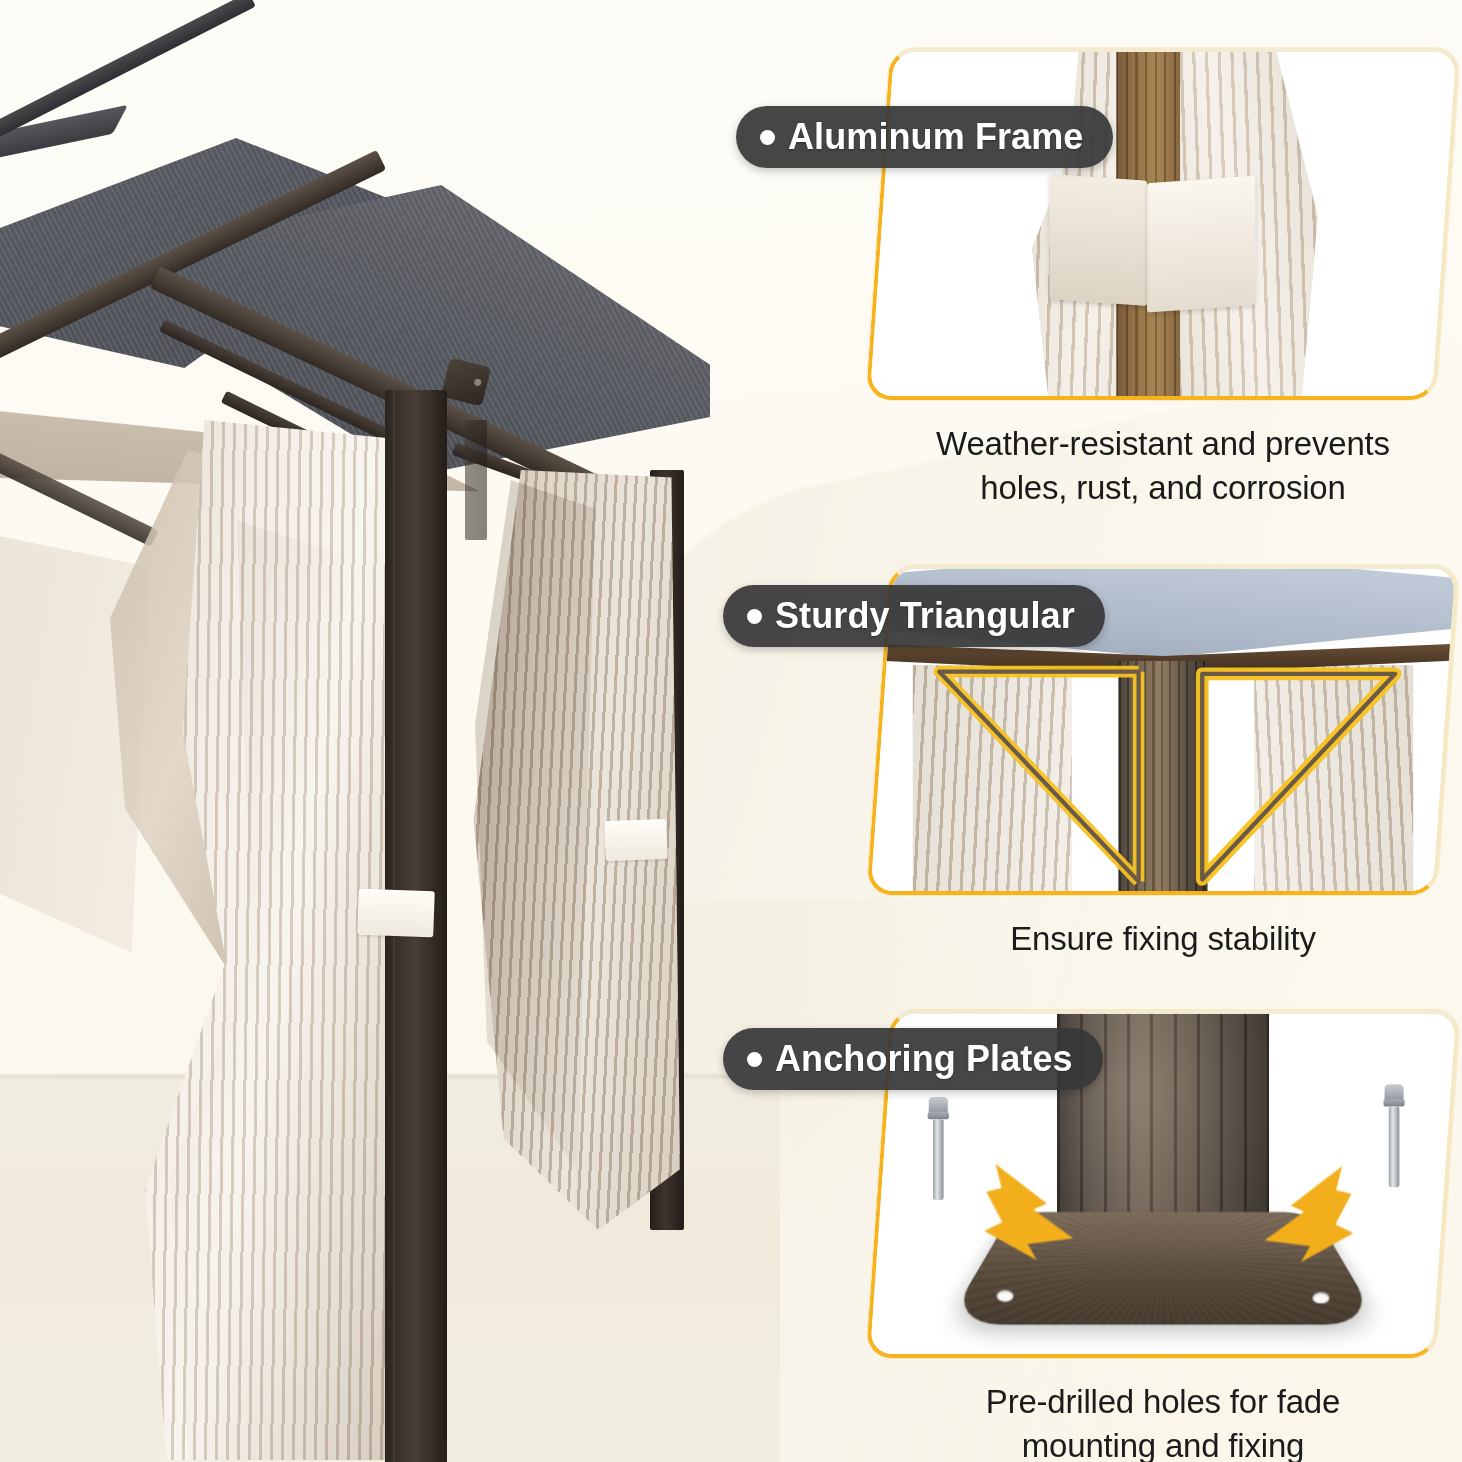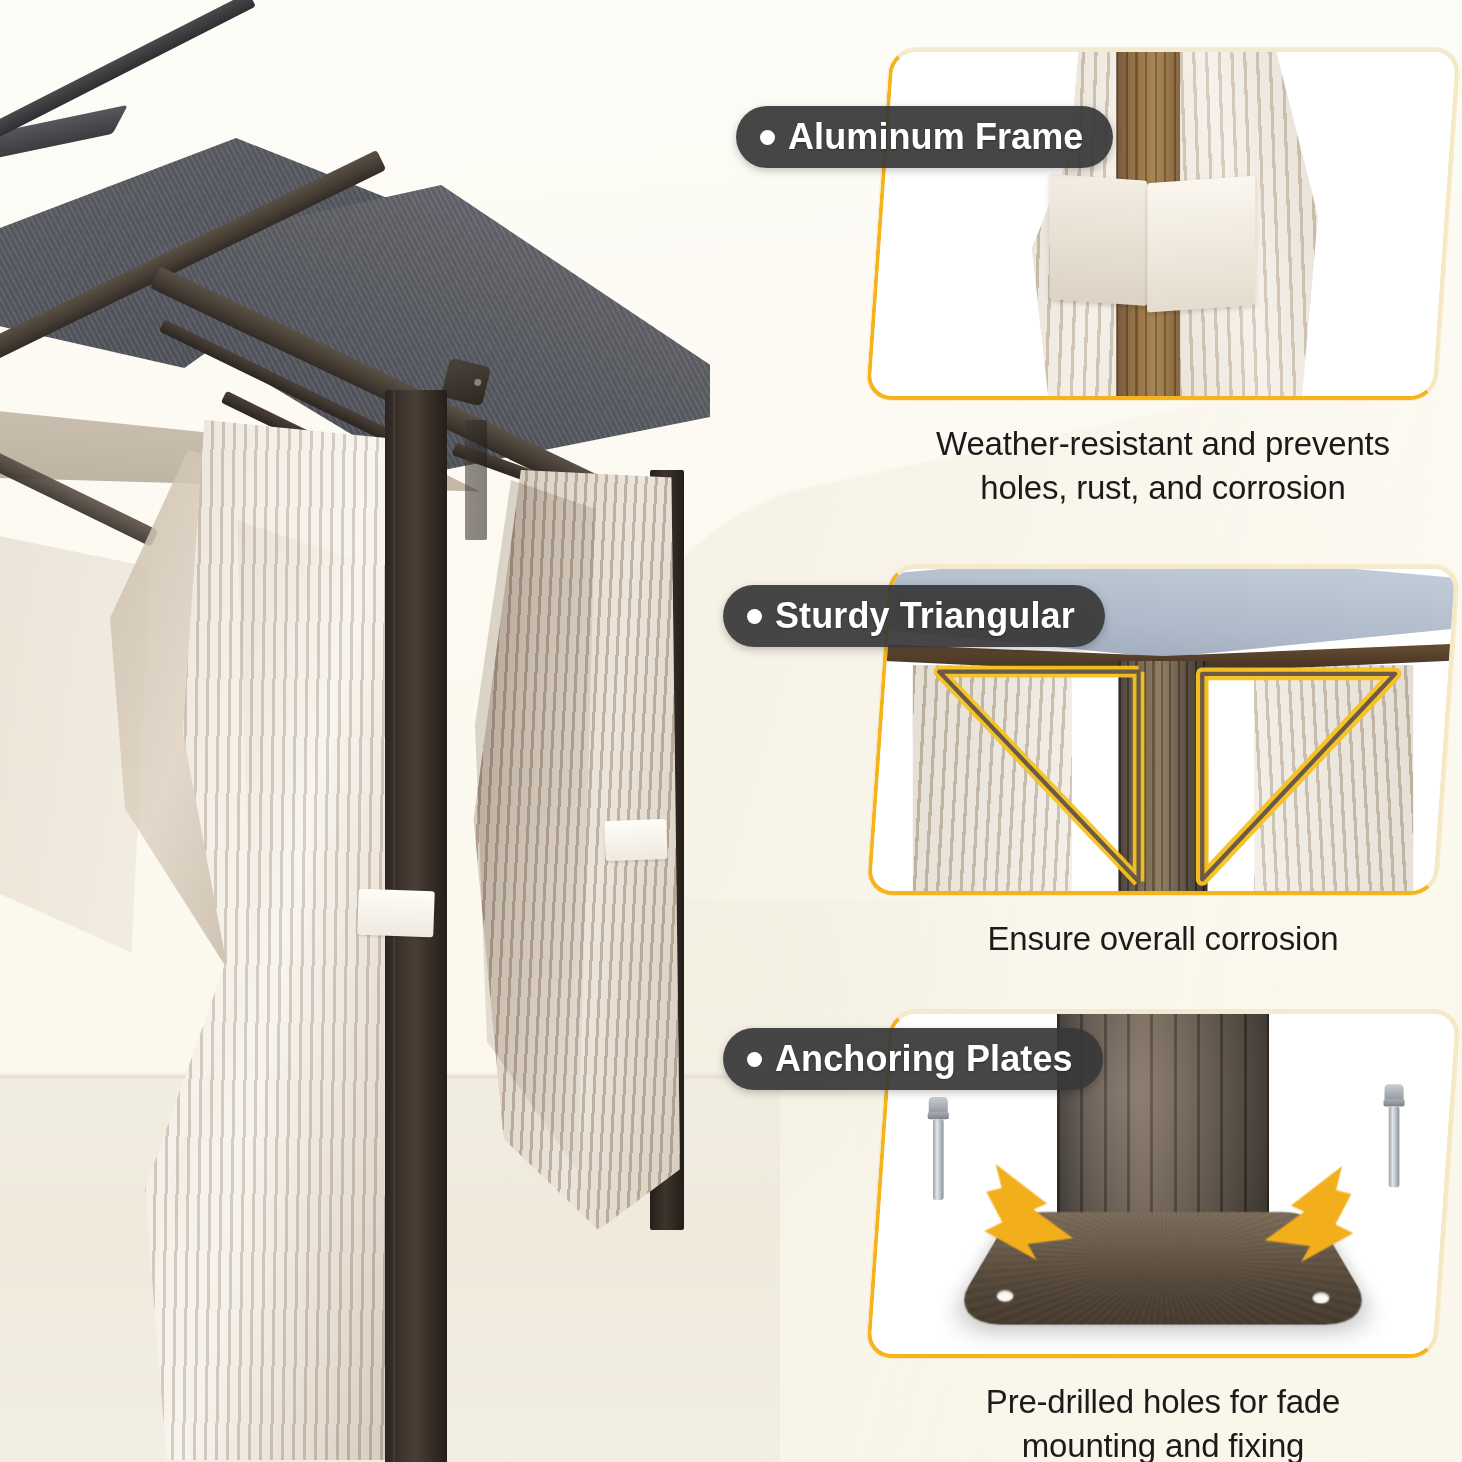--- a/index.html
+++ b/index.html
@@ -461,21 +461,21 @@
             <path d="M192 8 L10 8 L10 202 Z" fill="none" stroke="#6B5A46" stroke-width="4" stroke-linejoin="round"></path>
           </svg>
         </div>
       </div>
     </div>
     <div class="badge">
       <span class="dot"></span>
       <span class="btext">Sturdy Triangular</span>
     </div>
     <div class="caption">
-      <span>Ensure overall corrosion</span>
+      <span>Ensure fixing stability</span>
     </div>
   </div>
 
   <div class="feature" id="feature-3">
     <div class="photo-frame">
       <div class="photo-inner">
         <div class="f3-post"></div>
         <div class="f3-plate"></div>
         <div class="f3-hole" style="left:22%; top:270px;"></div>
         <div class="f3-hole" style="right:22%; top:272px;"></div>

